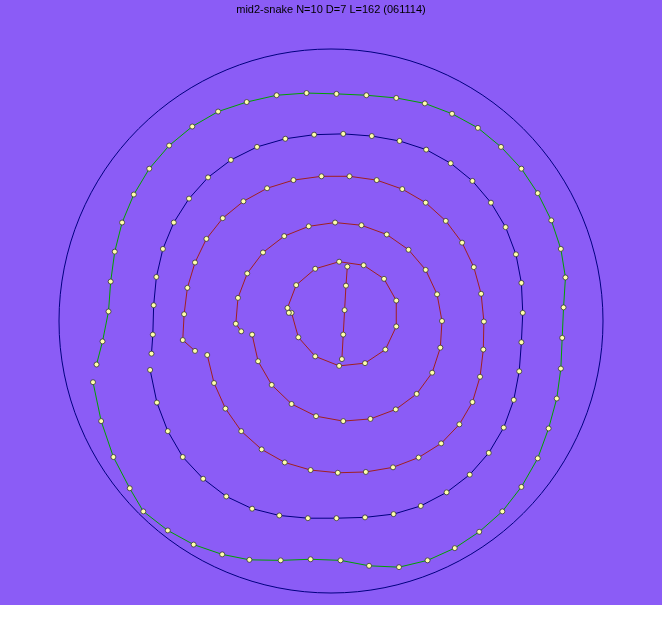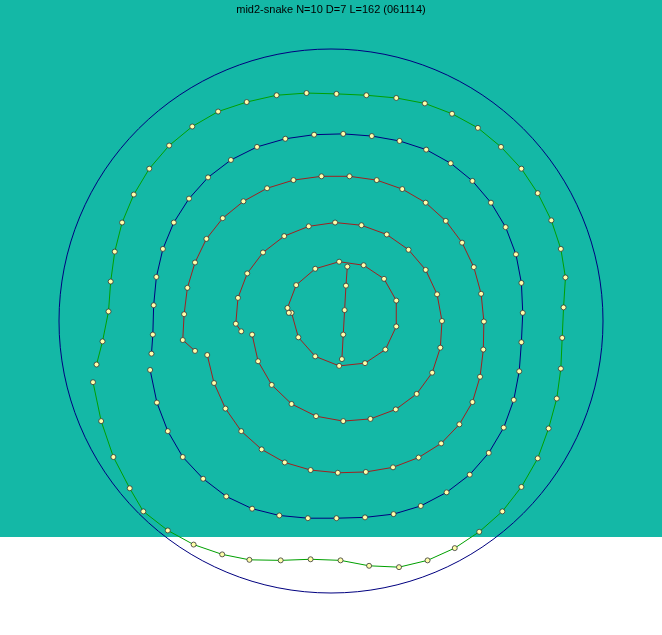--- a/index.html
+++ b/index.html
@@ -9,22 +9,22 @@
   }
   body {
     width: 662px;
     height: 635px;
     font-family: "Liberation Sans", sans-serif;
     overflow: hidden;
   }
   #figure {
     position: relative;
     width: 662px;
-    height: 537px;
-    background: #14b8a6;
+    height: 605px;
+    background: #8b5cf6;
   }
   #plot-title {
     position: absolute;
     top: 3px;
     left: 0;
     width: 662px;
     text-align: center;
     font-size: 11px;
     color: #000000;
     font-family: "Liberation Sans", sans-serif;

